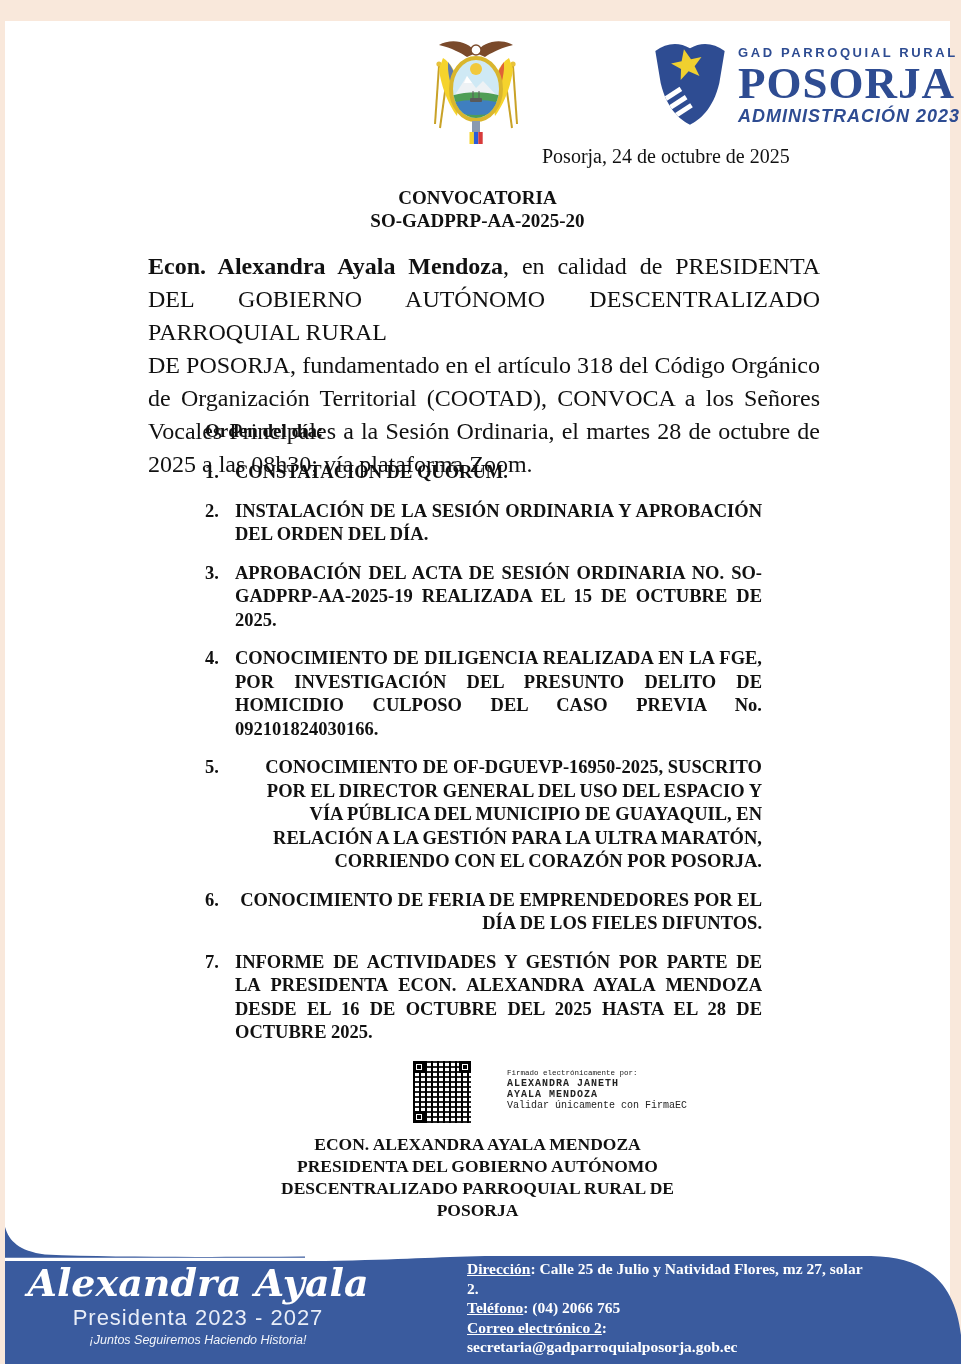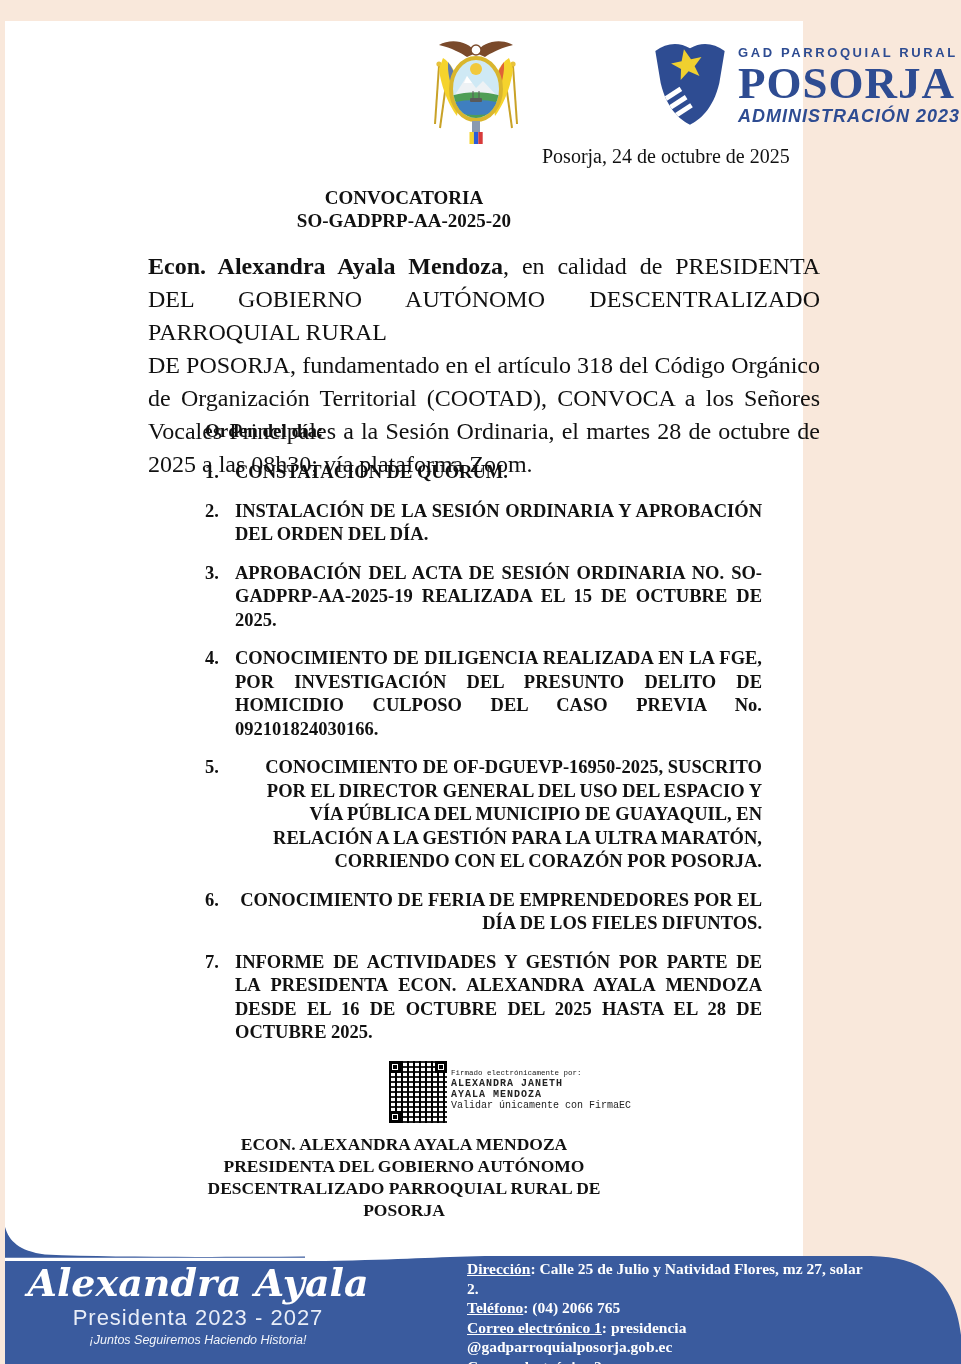--- a/index.html
+++ b/index.html
@@ -3,21 +3,21 @@
 <meta charset="utf-8">
 <style>
   html,body{margin:0;padding:0;}
   body{
     width:961px;height:1364px;position:relative;overflow:hidden;
     background:#f9e8db;
     font-family:"Liberation Serif", serif;
     color:#111;
   }
   .page{
-    position:absolute;left:5px;top:21px;width:798px;height:1343px;
+    position:absolute;left:5px;top:21px;width:945px;height:1343px;
     background:#ffffff;
   }
   
   .coat{position:absolute;left:420px;top:15px;width:102px;height:108px;}
   .logo{position:absolute;left:645px;top:16px;display:flex;align-items:flex-start;}
   .logo-shield{width:80px;height:92px;flex:0 0 auto;}
   .logo-text{margin-left:8px;padding-top:8px;color:#2e4c92;}
   .logo-line1{font-family:"Liberation Sans",sans-serif;font-weight:bold;font-size:13px;letter-spacing:2.6px;white-space:nowrap;}
   .logo-name{font-family:"Liberation Serif",serif;font-weight:bold;font-size:45px;line-height:46px;letter-spacing:1px;white-space:nowrap;}
   .logo-line3{font-family:"Liberation Sans",sans-serif;font-weight:bold;font-style:italic;font-size:18px;letter-spacing:1px;white-space:nowrap;text-align:right;}
@@ -28,21 +28,21 @@
   .intro{position:absolute;left:143px;top:229px;width:672px;font-size:24px;line-height:33px;text-align:justify;}
   .orden{position:absolute;left:200px;top:399px;font-weight:bold;font-size:19px;}
   
   .agenda{position:absolute;left:200px;top:440px;width:557px;}
   .agenda-item{display:flex;font-weight:bold;font-size:18.5px;line-height:23.5px;margin-bottom:15px;}
   .agenda-item .num{flex:0 0 30px;}
   .agenda-item .txt{flex:1 1 auto;text-align:justify;}
   .agenda-item.align-left .txt{text-align:right;}
   .agenda-item.extra-gap{margin-top:15px;}
   
-  .qr-group{position:absolute;left:384px;top:1040px;display:flex;align-items:flex-start;}
+  .qr-group{position:absolute;left:408px;top:1040px;display:flex;align-items:flex-start;gap:32px;}
   .qr{position:relative;width:58px;height:62px;flex:0 0 auto;
       background:
         repeating-linear-gradient(0deg,rgba(0,0,0,.85) 0 2px,transparent 2px 5px),
         repeating-linear-gradient(90deg,#000 0 2px,#fff 2px 6px);
   }
   .finder{position:absolute;width:12px;height:12px;border:3px solid #000;background:#fff;box-sizing:border-box;}
   .finder::after{content:"";position:absolute;left:1px;top:1px;width:4px;height:4px;background:#000;}
   .finder.tl{left:0;top:0;} .finder.tr{right:0;top:0;} .finder.bl{left:0;bottom:0;}
   .qr-txt{margin-left:4px;font-family:"Liberation Mono",monospace;color:#222;padding-top:8px;}
   .qr-txt .t-small{font-size:7.5px;line-height:9px;}
@@ -200,17 +200,16 @@
     <path d="M0,2 C4,16 14,26 40,29.5 C110,32.5 200,32 300,31.5 L300,32.8 L0,32.8 Z" fill="#3a5b9e"></path>
   </svg>
   <div class="f-left">
     <div class="f-script">Alexandra Ayala</div>
     <div class="f-sub">Presidenta 2023 - 2027</div>
     <div class="f-slogan">¡Juntos Seguiremos Haciendo Historia!</div>
   </div>
   <div class="f-right">
     <div><span class="lbl">Dirección</span><span>: Calle 25 de Julio y Natividad Flores, mz 27, solar 2.</span></div>
     <div><span class="lbl">Teléfono</span><span>: (04) 2066 765</span></div>
-    <div><span class="lbl">Correo electrónico 1</span><span>: presidencia @gadparroquialposorja.gob.ec</span></div>
     <div><span class="lbl">Correo electrónico 2</span><span>: secretaria@gadparroquialposorja.gob.ec</span></div>
 
   </div>
 </div>
 
 </body></html>

